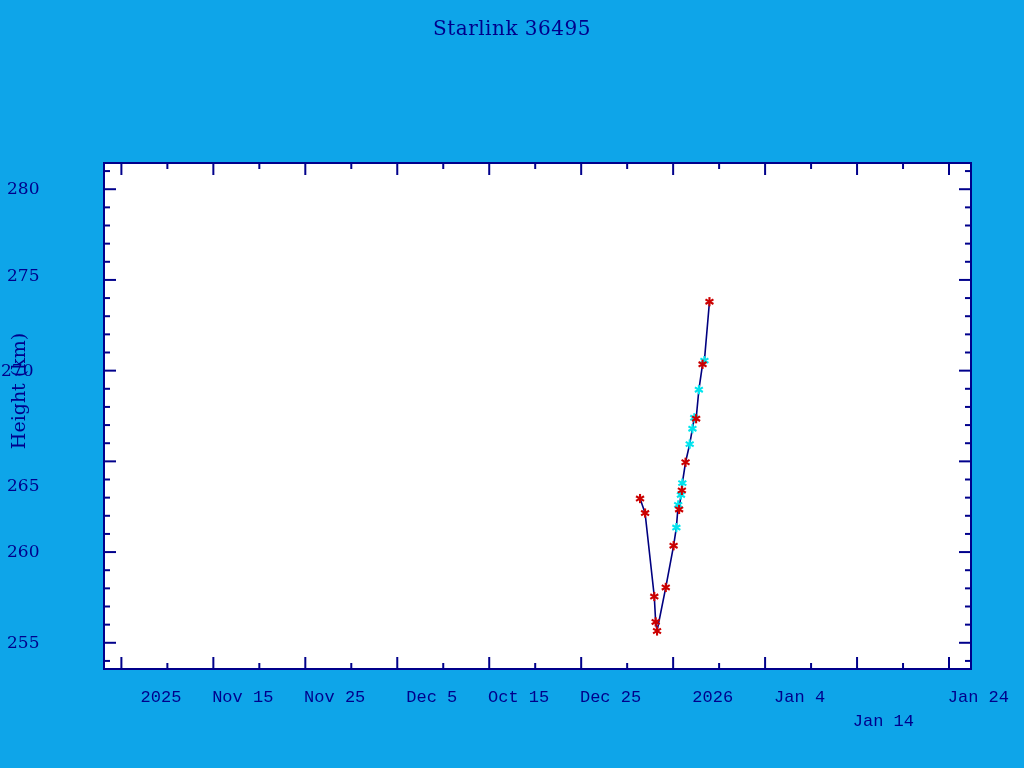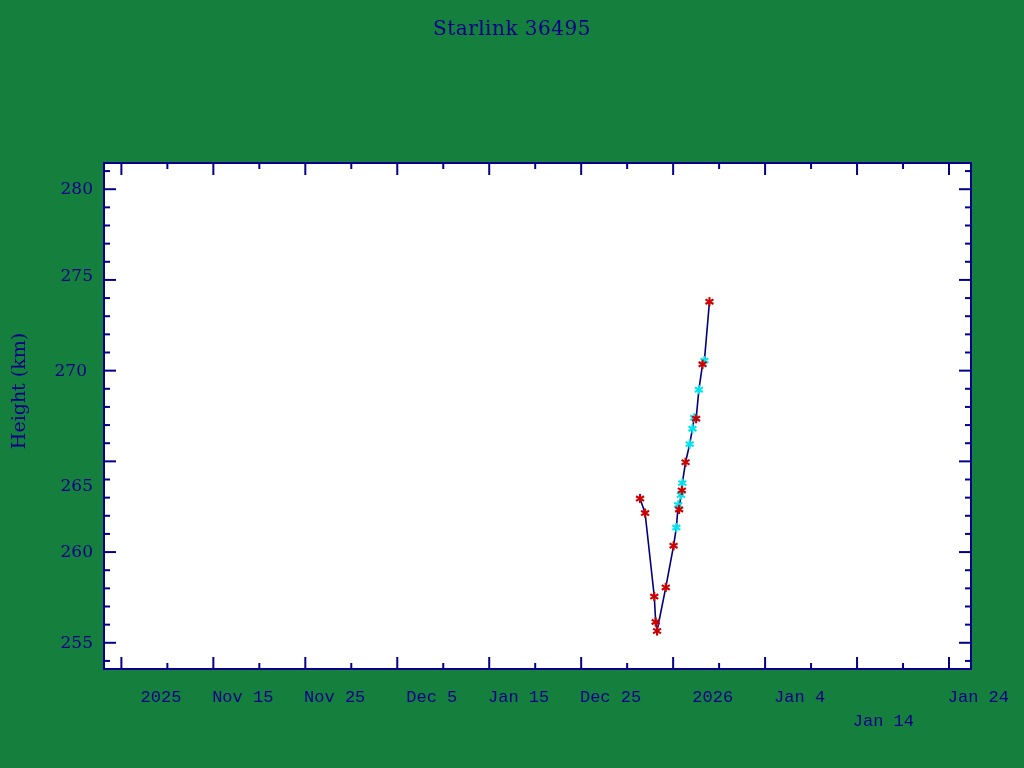--- a/index.html
+++ b/index.html
@@ -10,21 +10,21 @@
   body {
     width: 1024px;
     height: 768px;
     overflow: hidden;
     font-family: "DejaVu Serif", serif;
   }
   #stage {
     position: relative;
     width: 1024px;
     height: 768px;
-    background: #15803d;
+    background: #0ea5e9;
   }
   #chart-title {
     position: absolute;
     left: 0;
     top: 16px;
     width: 1024px;
     text-align: center;
     font-family: "DejaVu Serif", serif;
     font-size: 20px;
     letter-spacing: 0.5px;
@@ -46,21 +46,21 @@
     top: 0;
     width: 1024px;
     height: 768px;
     pointer-events: none;
   }
   .ylabel-text {
     position: absolute;
     font-family: "DejaVu Serif", serif;
     font-size: 17px;
     color: #00008B;
-    text-align: right;
+    text-align: left;
     white-space: nowrap;
   }
   .xlabel-text {
     position: absolute;
     font-family: Liberation Mono, monospace;
     font-size: 17px;
     color: #00008B;
     text-align: right;
     white-space: nowrap;
   }
@@ -319,21 +319,21 @@
       <div class="ylabel-text" style="left: 7px; top: 475px; width: 86px;">265</div>
       <div class="ylabel-text" style="left: 1px; top: 359.643px; width: 86px;">270</div>
       <div class="ylabel-text" style="left: 7px; top: 265px; width: 86px;">275</div>
       <div class="ylabel-text" style="left: 7px; top: 178.214px; width: 86px;">280</div>
     </div>
   <div id="x-tick-labels">
       <div class="xlabel-text" style="left: 61.3915px; top: 688px; width: 120px;">2025</div>
       <div class="xlabel-text" style="left: 153.349px; top: 688px; width: 120px;">Nov 15</div>
       <div class="xlabel-text" style="left: 245.307px; top: 688px; width: 120px;">Nov 25</div>
       <div class="xlabel-text" style="left: 337.265px; top: 688px; width: 120px;">Dec  5</div>
-      <div class="xlabel-text" style="left: 429.222px; top: 688px; width: 120px;">Jan 15</div>
+      <div class="xlabel-text" style="left: 429.222px; top: 688px; width: 120px;">Oct 15</div>
       <div class="xlabel-text" style="left: 521.18px; top: 688px; width: 120px;">Dec 25</div>
       <div class="xlabel-text" style="left: 613.138px; top: 688px; width: 120px;">2026</div>
       <div class="xlabel-text" style="left: 705.095px; top: 688px; width: 120px;">Jan  4</div>
       <div class="xlabel-text" style="left: 794px; top: 688px; width: 120px; margin-top: 24px;">Jan 14</div>
       <div class="xlabel-text" style="left: 889.011px; top: 688px; width: 120px;">Jan 24</div>
     </div>
 
   <div id="y-axis-title">Height (km)</div>
 
 </div>

